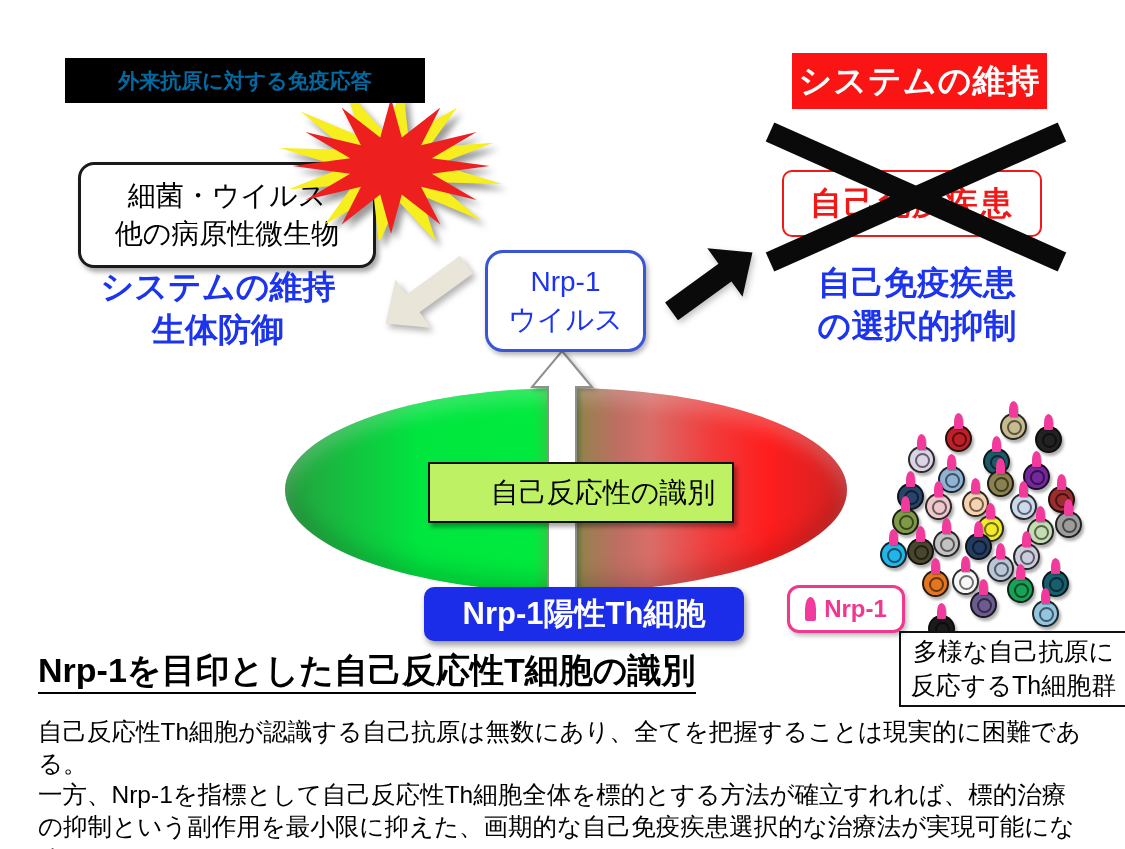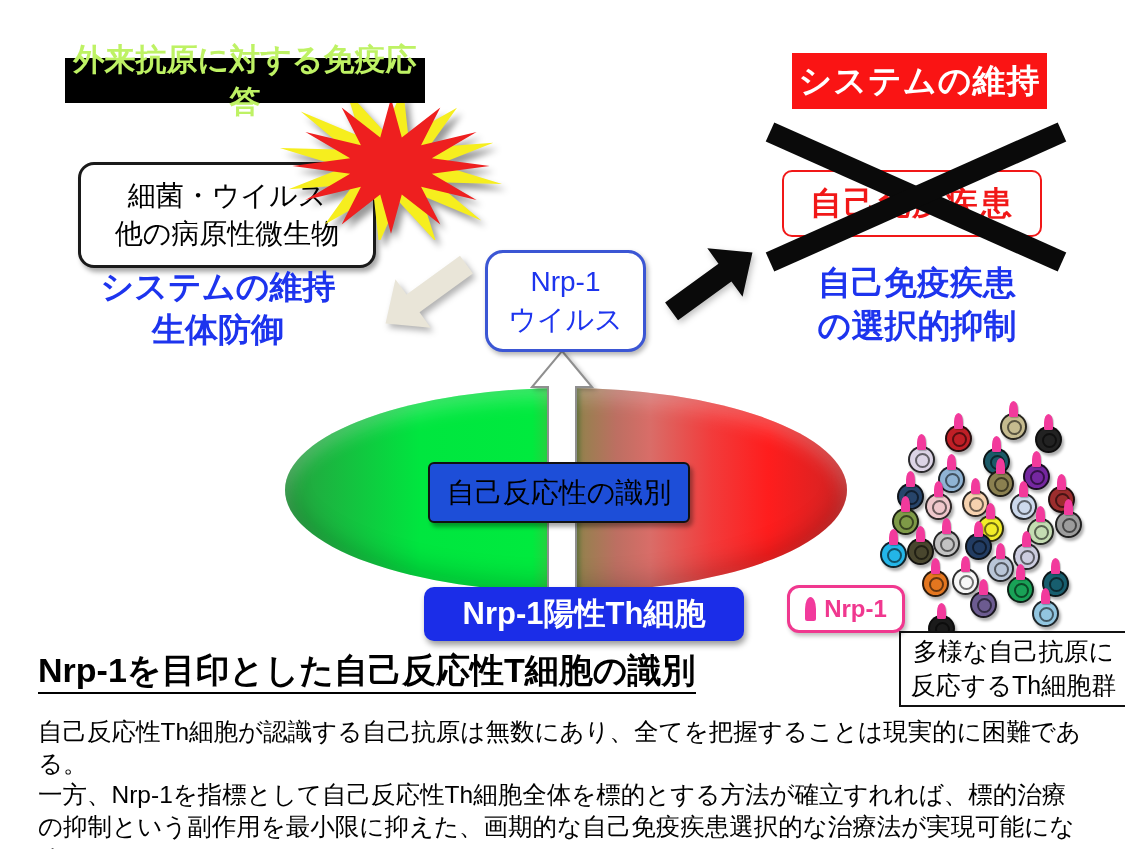--- a/index.html
+++ b/index.html
@@ -2,22 +2,22 @@
 <html><head>
 <meta charset="utf-8">
 <style>
   html,body{margin:0;padding:0;background:#fff;}
   body{font-family:"Liberation Sans","DejaVu Sans",sans-serif;}
   #stage{position:relative;width:1125px;height:849px;background:#fff;overflow:hidden;}
   .abs{position:absolute;}
   .ctr{display:flex;align-items:center;justify-content:center;text-align:center;}
 
   
-  .hdr-black{left:65px;top:58px;width:360px;height:45px;background:#000;color:#bef264;
-    font-size:31px;font-weight:bold;z-index:6;}
+  .hdr-black{left:65px;top:58px;width:360px;height:45px;background:#000;color:#0369a1;
+    font-size:21px;font-weight:bold;z-index:6;}
   .hdr-red{left:792px;top:53px;width:255px;height:56px;background:#fa1414;color:#fff;
     font-size:33px;font-weight:bold;z-index:6;letter-spacing:1px;}
 
   
   .starburst{left:268px;top:92px;z-index:5;filter:drop-shadow(5px 6px 3px rgba(0,0,0,.40));}
 
   
   .pathogen{left:78px;top:162px;width:292px;height:100px;background:#fff;
     border:3px solid #1a1a1a;border-radius:16px;box-shadow:3px 4px 5px rgba(0,0,0,.35);
     font-size:28px;color:#000;line-height:1.35;z-index:3;}
@@ -41,23 +41,23 @@
   .arr-beige{left:372px;top:240px;z-index:2;filter:drop-shadow(3px 4px 3px rgba(0,0,0,.30));}
   .arr-black{left:656px;top:232px;z-index:2;filter:drop-shadow(2px 3px 3px rgba(0,0,0,.25));}
   .arr-up{left:529px;top:349px;z-index:2;filter:drop-shadow(3px 2px 2px rgba(0,0,0,.22));}
 
   
   .ellipse{left:285px;top:388px;width:562px;height:204px;border-radius:50%;z-index:1;
     background:linear-gradient(to right,#27a040 0%,#00e63f 24%,#00ea3e 44%,#46bc42 49%,
       #97804f 53%,#bd6f62 59%,#d96d68 65%,#f23b3b 76%,#ff1d1d 86%,#cf2424 100%);
     box-shadow:inset 0 -10px 24px rgba(0,0,0,.18), inset 0 10px 18px rgba(255,255,255,.25);}
 
-  .ident{left:428px;top:462px;width:258px;height:57px;background:#1d4ed8;
-    border:2.5px solid #111;border-radius:6px;box-shadow:3px 4px 4px rgba(0,0,0,.35);
-    font-size:28px;color:#000;font-weight:500;z-index:3;}
+  .ident{left:428px;top:462px;width:258px;height:57px;background:#bef264;
+    border:2.5px solid #111;border-radius:1px;box-shadow:3px 4px 4px rgba(0,0,0,.35);
+    font-size:28px;color:#000;font-weight:500;z-index:3;padding-left:44px;}
 
   .thcell{left:424px;top:587px;width:320px;height:54px;background:#1b2de8;
     border-radius:10px;box-shadow:2px 4px 6px rgba(0,0,0,.40);color:#fff;
     font-size:31px;font-weight:bold;z-index:4;}
 
   
   .cluster{left:855px;top:393px;width:235px;height:255px;z-index:2;}
   .cell{position:absolute;width:27px;height:27px;border:2px solid rgba(10,10,10,.85);
     border-radius:50%;box-shadow:2px 3px 3px rgba(0,0,0,.32);box-sizing:border-box;}
   .cell .ring{position:absolute;display:block;left:50%;top:50%;width:11px;height:11px;

